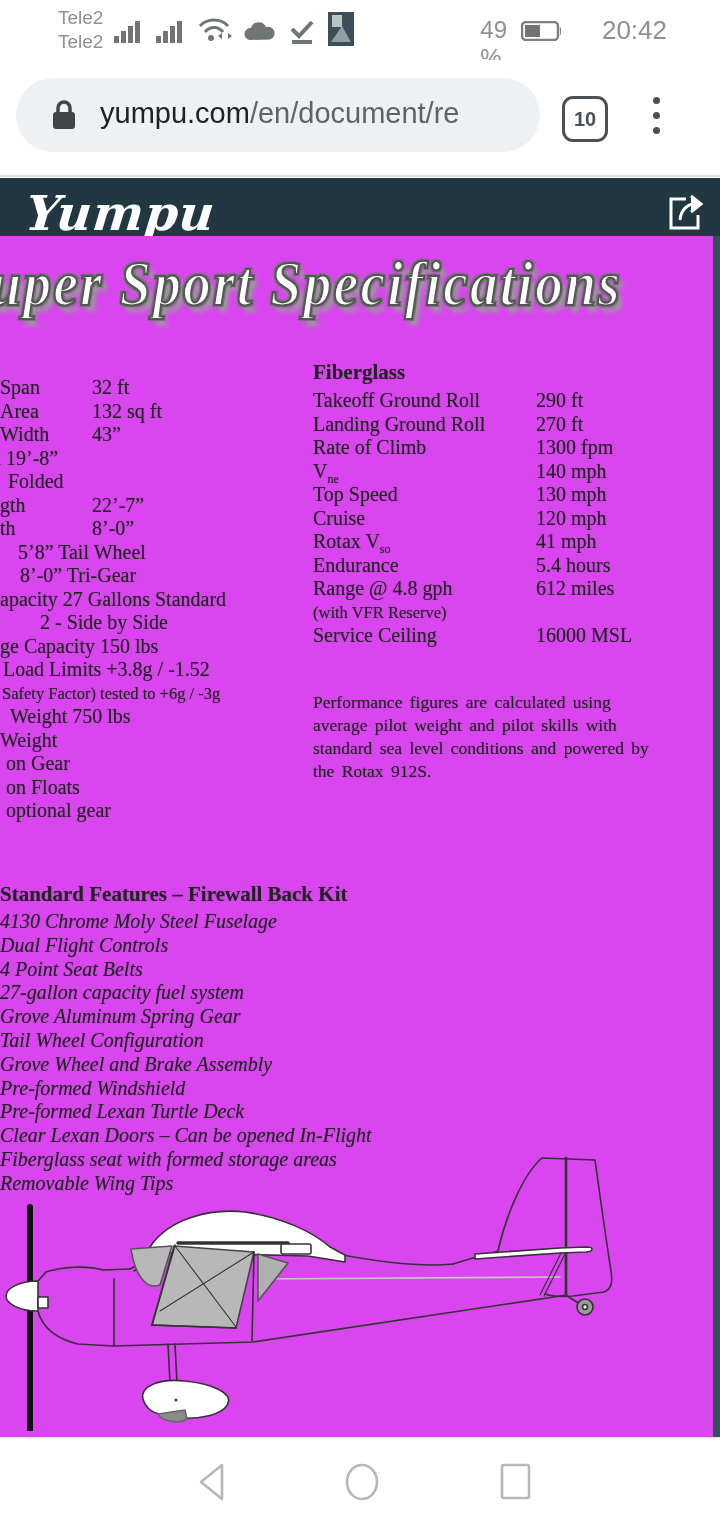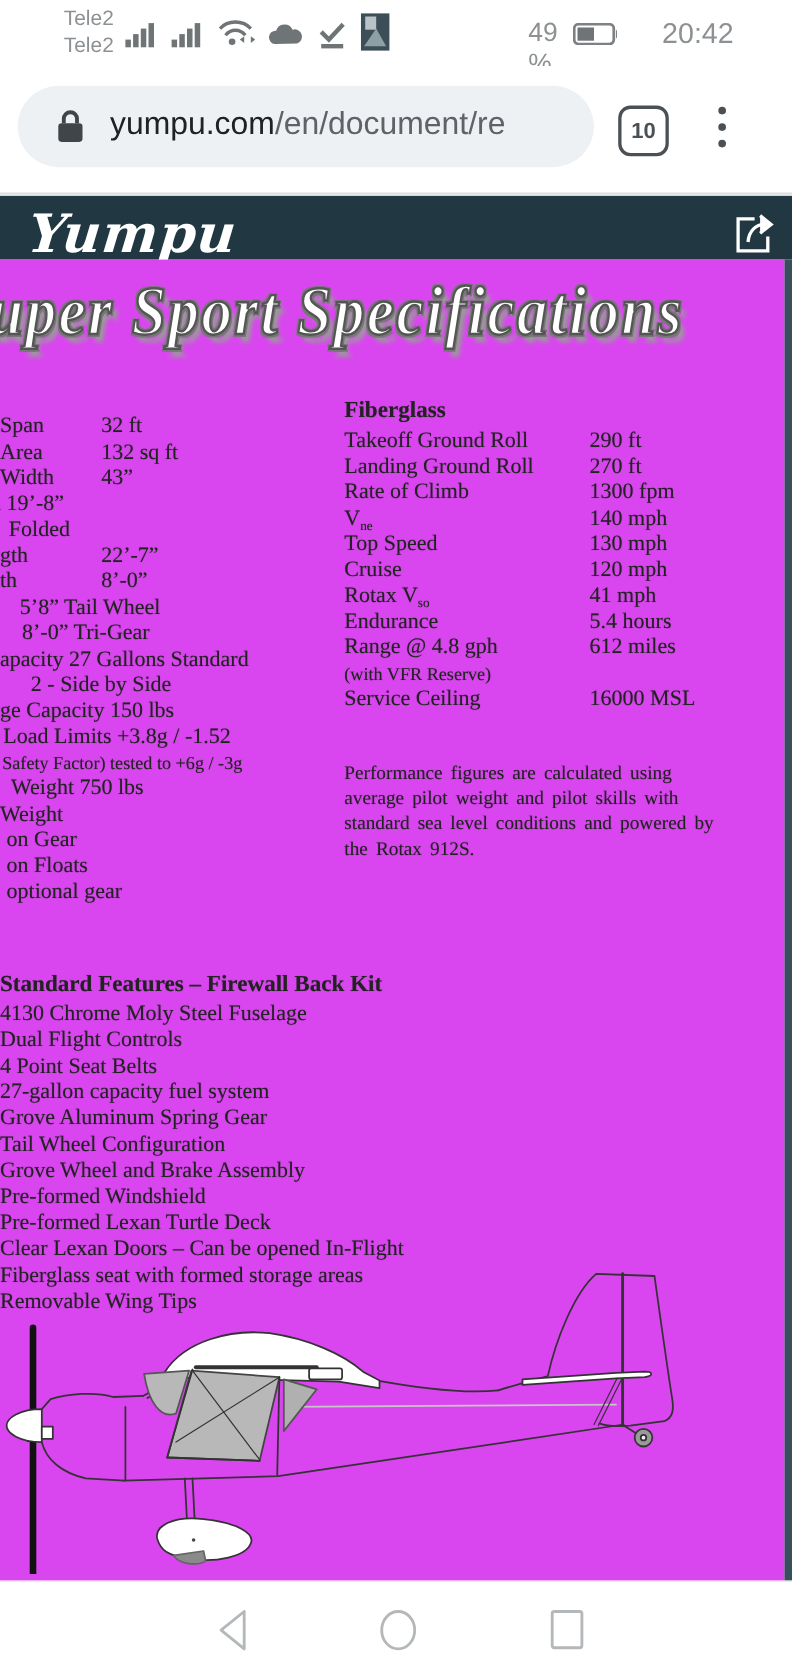--- a/index.html
+++ b/index.html
@@ -49,21 +49,21 @@
   .srow.small{font-size:16.5px;}
   .perf{position:absolute;left:313px;top:124px;width:400px;}
   .perf h3{margin:0 0 4px 0;font-size:21px;font-weight:bold;}
   .prow{position:relative;height:23.5px;font-size:20px;line-height:23.5px;white-space:nowrap;}
   .prow sub{font-size:12px;}
   .prow .v{position:absolute;left:223px;top:0;}
   .prow.small{font-size:16.5px;}
   .note{position:absolute;left:313px;top:455px;width:354px;font-size:17.5px;line-height:23px;word-spacing:3px;}
   .features{position:absolute;left:0;top:646px;width:628px;}
   .features h3{margin:0 0 3px 0;font-size:21px;font-weight:bold;}
-  .features div{font-size:20px;line-height:23.8px;}
+  .features div{font-size:20px;line-height:23.8px;font-style:italic;}
   .plane{position:absolute;left:0;top:915px;}
 
   
   .nav-bar{position:absolute;top:1437px;left:0;width:720px;height:83px;background:#fff;border-top:1px solid #e3e5e6;}
   .nav-ic{position:absolute;top:20px;}
 </style>
 </head>
 <body>
 
 <div class="screen">
@@ -161,21 +161,21 @@
       <div class="srow"><span>Span</span><span class="v">32 ft</span></div>
       <div class="srow"><span>Area</span><span class="v">132 sq ft</span></div>
       <div class="srow"><span>Width</span><span class="v">43”</span></div>
       <div class="srow" style="margin-left:-9px"><span>n  19’-8”</span></div>
       <div class="srow" style="margin-left:8px"><span>Folded</span></div>
       <div class="srow"><span>gth</span><span class="v">22’-7”</span></div>
       <div class="srow"><span>th</span><span class="v">8’-0”</span></div>
       <div class="srow" style="margin-left:18px"><span>5’8” Tail Wheel</span></div>
       <div class="srow" style="margin-left:20px"><span>8’-0” Tri-Gear</span></div>
       <div class="srow"><span>apacity   27 Gallons Standard</span></div>
-      <div class="srow" style="margin-left:28px"><span>2 - Side by Side</span></div>
+      <div class="srow" style="margin-left:40px"><span>2 - Side by Side</span></div>
       <div class="srow"><span>ge Capacity   150 lbs</span></div>
       <div class="srow" style="margin-left:3px"><span>Load Limits +3.8g / -1.52</span></div>
       <div class="srow small" style="margin-left:2px"><span>Safety Factor) tested to +6g / -3g</span></div>
       <div class="srow" style="margin-left:10px"><span>Weight  750 lbs</span></div>
       <div class="srow"><span>Weight</span></div>
       <div class="srow" style="margin-left:6px"><span>on Gear</span></div>
       <div class="srow" style="margin-left:6px"><span>on Floats</span></div>
       <div class="srow" style="margin-left:6px"><span>optional gear</span></div>
     </div>
 

